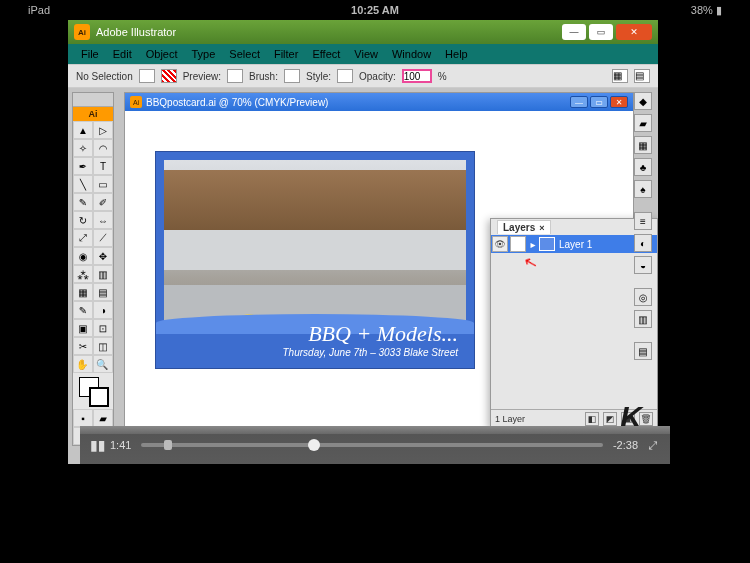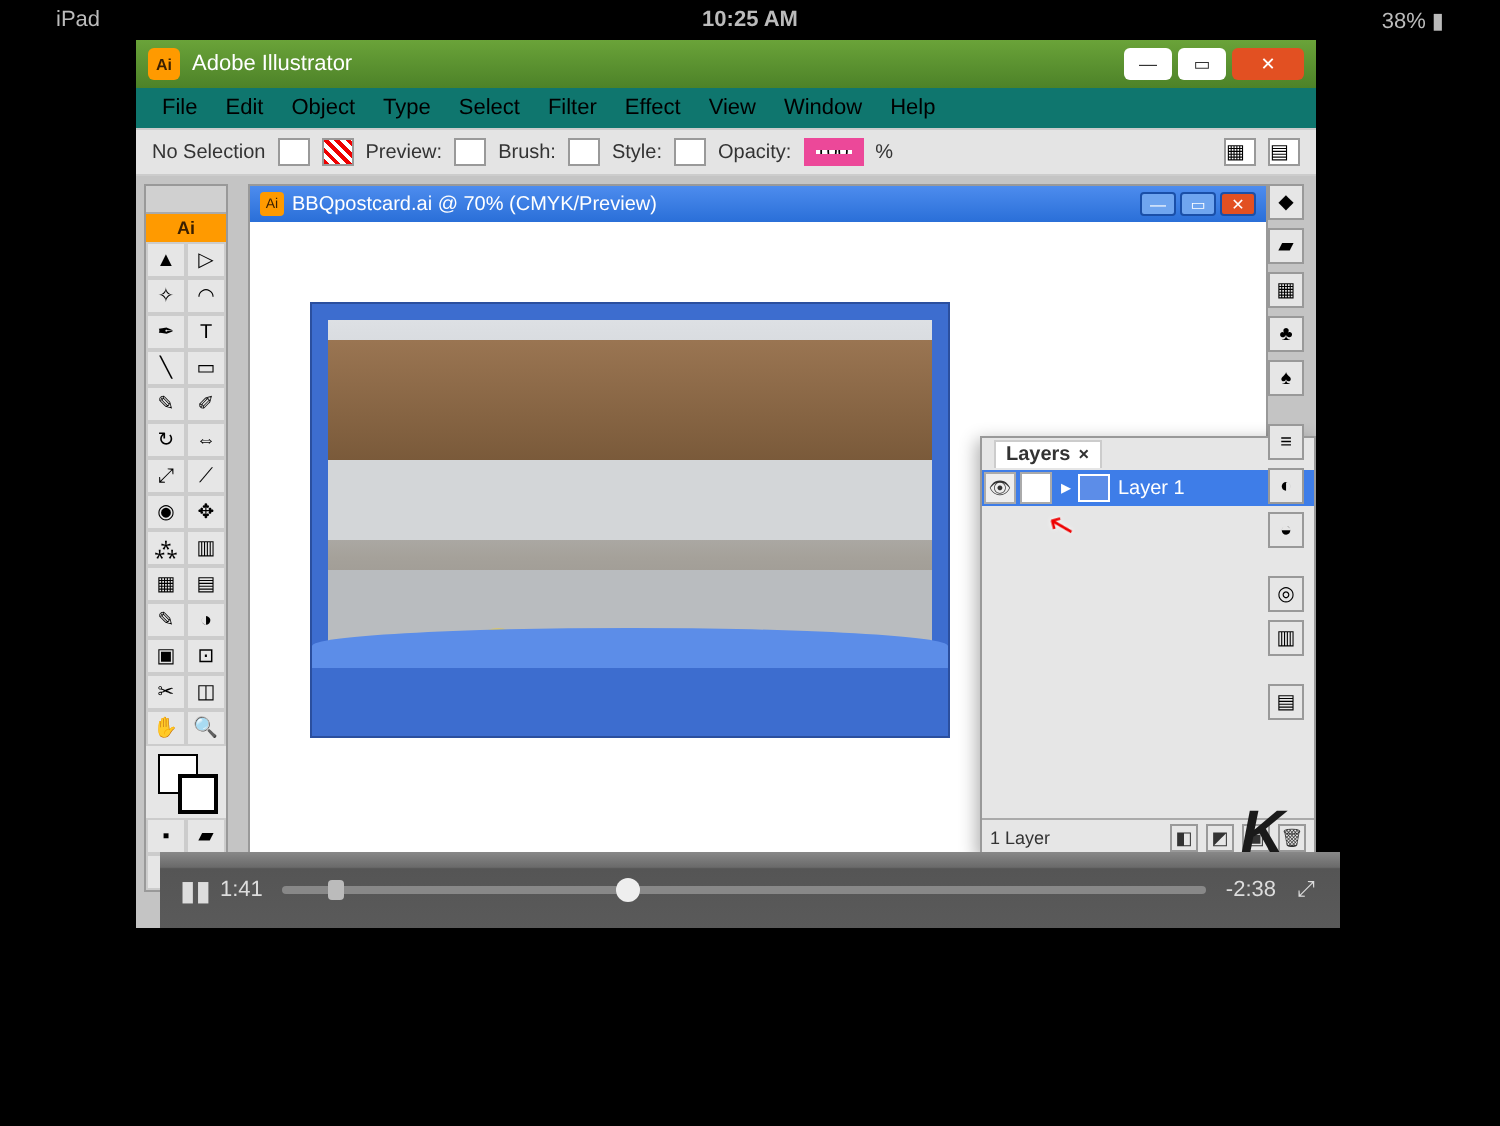--- a/index.html
+++ b/index.html
@@ -18,21 +18,21 @@
 .titlebar .title { flex: 1; }
 .titlebar .win-btn { width: 24px; height: 16px; background: #fff; border-radius: 3px; margin-left: 3px; display:flex; align-items:center; justify-content:center; font-size:9px; color:#333; }
 .titlebar .win-close { background: #e25022; color:#fff; width:36px; }
 
 .menubar { height: 20px; background: #0f766e; display: flex; align-items: center; font-size: 11px; padding: 0 6px; }
 .menu-item { padding: 0 7px; }
 
 .options-bar { height: 24px; background: #e4e4e4; border-top:1px solid #ccc; border-bottom:1px solid #ccc; display:flex; align-items:center; font-size:10px; padding: 0 8px; gap: 6px; }
 .options-bar .swatch { width: 16px; height: 14px; border:1px solid #999; background:#fff; }
 .options-bar .opt-label { color:#333; }
-.options-bar input { width:30px; height:14px; font-size:10px; border:6px solid #ec4899; }
+.options-bar input { width:30px; height:14px; font-size:10px; border:2px solid #ec4899; }
 
 .workspace { position: relative; background: #c4c4c4; height: 376px; }
 
 
 .toolbox { position:absolute; left: 4px; top: 4px; width: 42px; background: #e6e6e6; border:1px solid #999; }
 .toolbox .tb-head { height:14px; background:#d0d0d0; border-bottom:1px solid #aaa; }
 .tool-row { display:flex; }
 .tool { width:20px; height:18px; border:1px solid #ccc; display:flex; align-items:center; justify-content:center; font-size:10px; background:#e6e6e6; }
 .tool.last { width:40px; }
 .fill-stroke { height:36px; position:relative; }
@@ -227,20 +227,24 @@
             <div class="counter"></div>
             <div class="floor"></div>
           </div>
           <div class="gourds">
             <div class="gourd" style="left:0; bottom:0;"></div>
             <div class="gourd" style="left:22px; bottom:4px;"></div>
             <div class="gourd" style="left:44px; bottom:0;"></div>
             <div class="gourd" style="left:60px; bottom:8px;"></div>
           </div>
           <div class="wave"></div>
+          <div class="postcard-text">
+            <div class="h">BBQ + Models...</div>
+            <div class="s">Thursday, June 7th – 3033 Blake Street</div>
+          </div>
         </div>
       </div>
     </div>
 
     <div class="layers">
       <div class="tab">
         <span class="tab-bg"><span>Layers</span><span class="close-x">×</span></span>
       </div>
       <div style="position:relative">
         <div class="layer-row">

